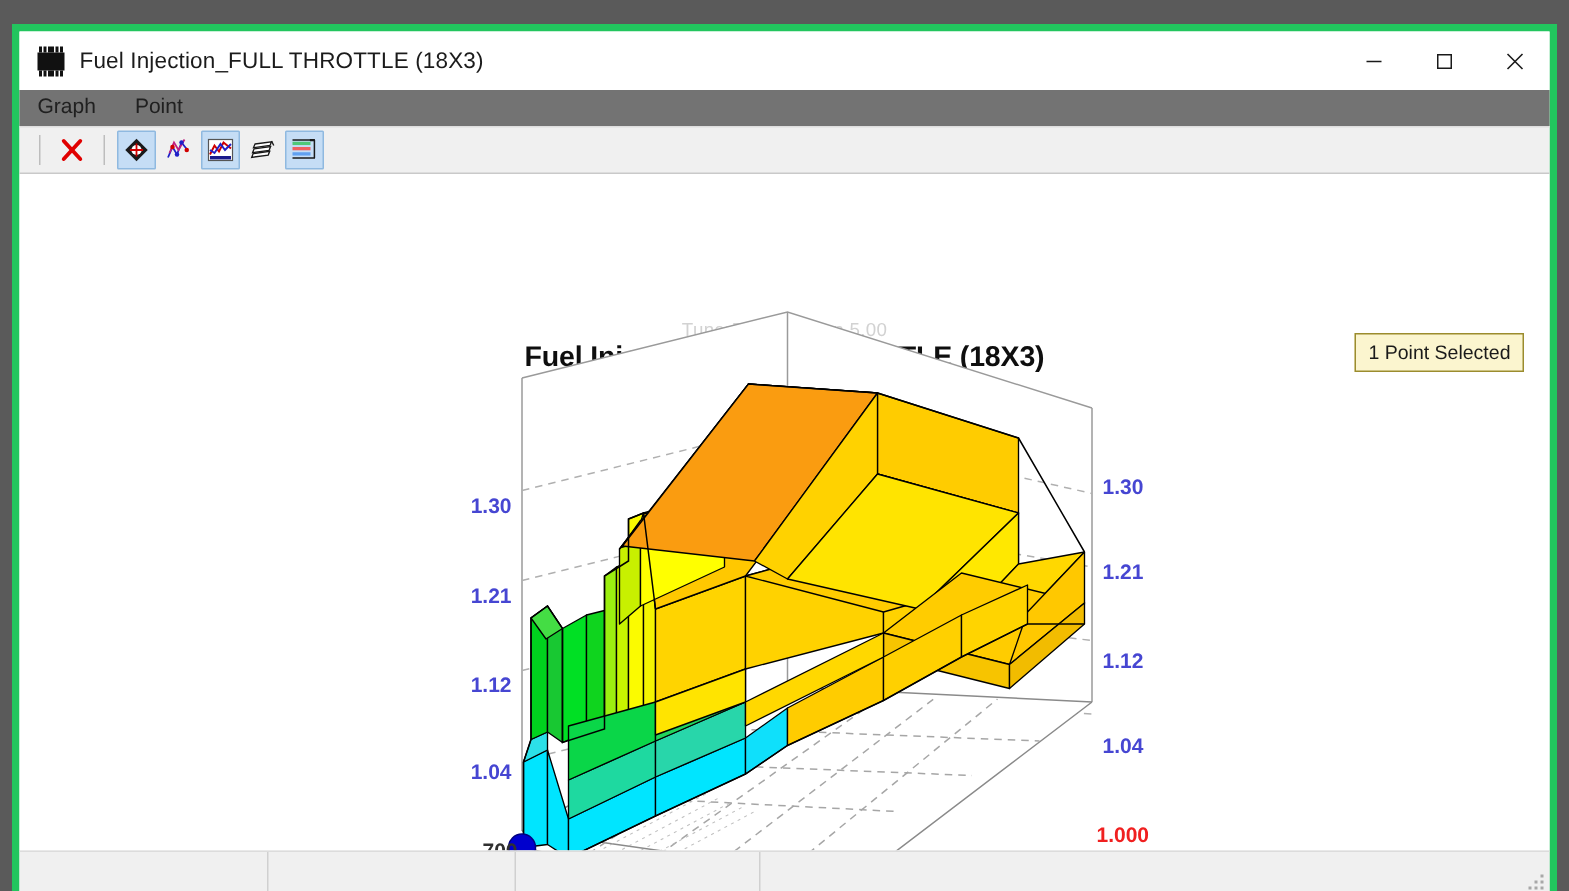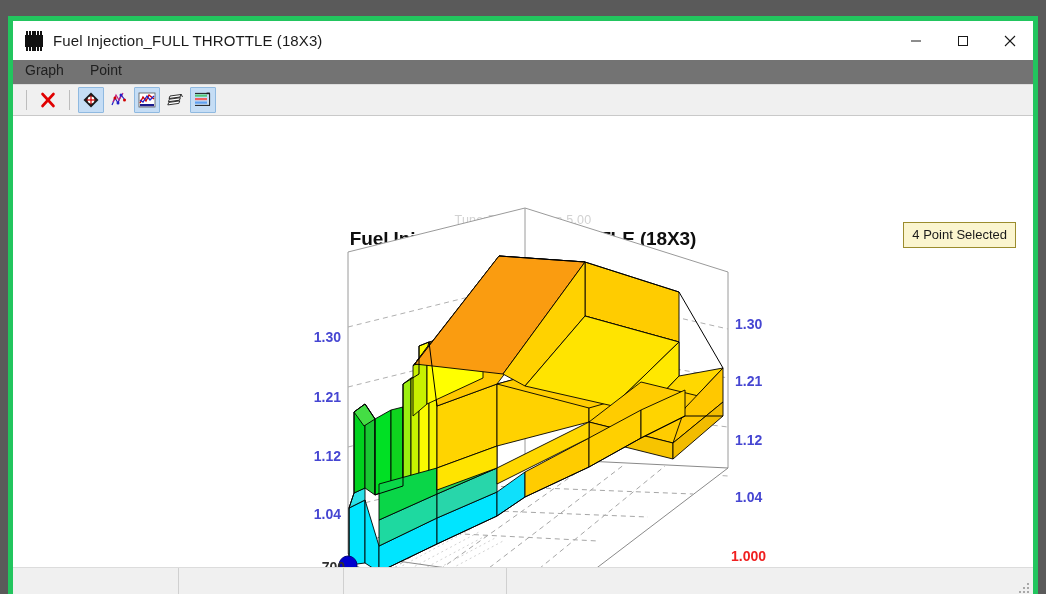--- a/index.html
+++ b/index.html
@@ -252,21 +252,21 @@
         <line x1="15.6" y1="2.4" x2="15.6" y2="14.4" stroke="#1a1a1a" stroke-width="1"></line>
         <line x1="12.6" y1="2.4" x2="15.8" y2="2.4" stroke="#1a1a1a" stroke-width="1.6"></line>
       </svg>
     </div>
   </div>
 
   <div class="client">
 
     <div class="watermark">TunerPro - Version 5.00</div>
     <div class="chart-title">Fuel Injection_FULL THROTTLE (18X3)</div>
-    <div class="point-badge">4 Point Selected</div>
+    <div class="point-badge">1 Point Selected</div>
 
     <svg class="plot-svg" width="1030" height="466" viewBox="0 0 1030 466">
 
       <polygon points="335,136 512,92 512,342 335,438" fill="#ffffff" stroke="none"></polygon>
 
       <polygon points="512,92 715,156 715,352 512,342" fill="#ffffff" stroke="none"></polygon>
 
       <g stroke="#9a9a9a" stroke-width="1" fill="none">
         <polyline points="335,136 512,92 715,156"></polyline>
         <line x1="512" y1="92" x2="512" y2="342"></line>

